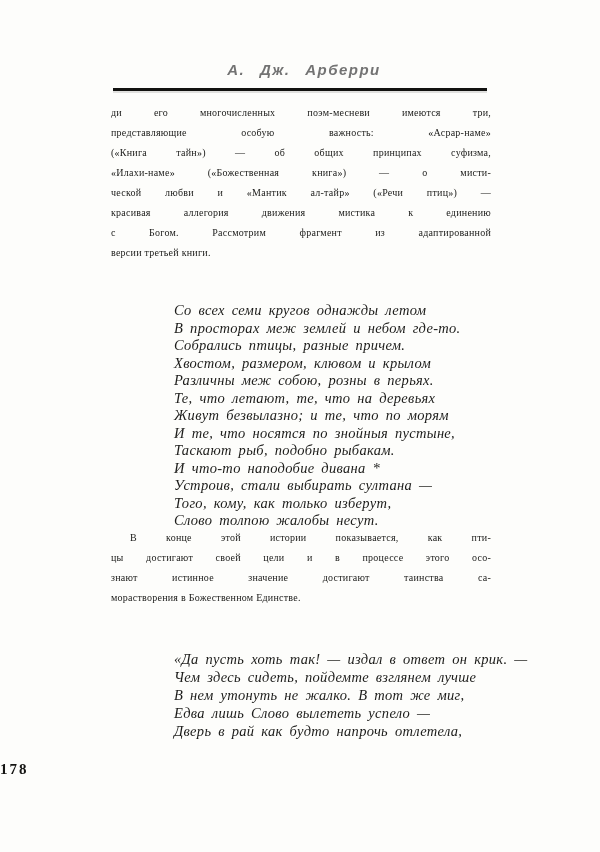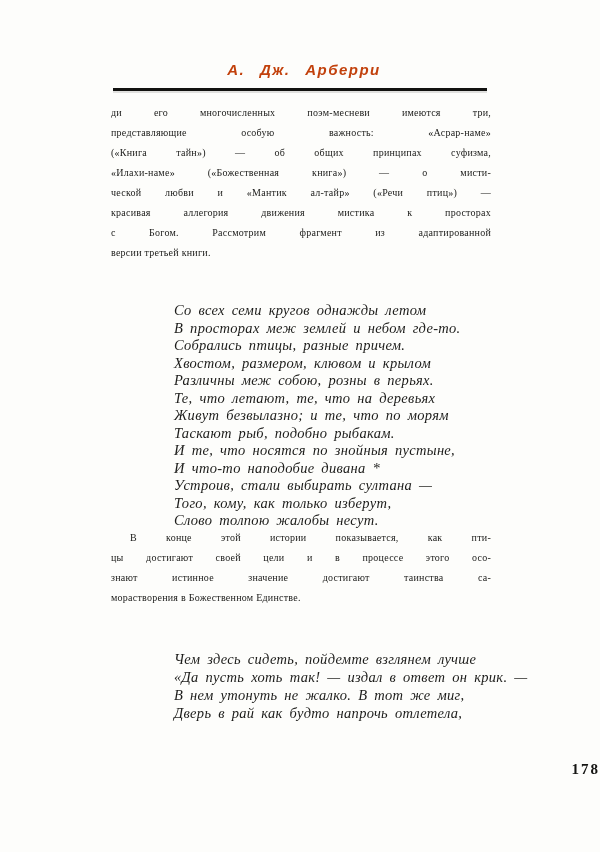--- a/index.html
+++ b/index.html
@@ -16,21 +16,21 @@
   .running-head {
     position: absolute;
     top: 61px; left: 0; right: 0;
     text-align: center;
     font-family: "Liberation Sans", "DejaVu Sans", sans-serif;
     font-style: italic;
     font-weight: bold;
     font-size: 15px;
     letter-spacing: 1.5px;
     word-spacing: 9px;
-    color: #c2410c;
+    color: #737373;
     margin-left: 8px;
   }
   .head-rule {
     position: absolute;
     top: 88px; left: 113px;
     width: 374px; height: 2.6px;
     background: #121210;
     box-shadow: 0 2px 0 rgba(20,20,16,0.12);
   }
   .prose {
@@ -61,71 +61,72 @@
     letter-spacing: 0.3px;
     word-spacing: 3px;
     color: #1c1c1a;
     margin-top: 32px;
   }
   #verse1 { top: 270px; line-height: 17.5px; }
   #verse2 { top: 618px; line-height: 18px; }
   .page-number {
     position: absolute;
     top: 761px; left: 0; right: 0;
-    text-align: right;
+    text-align: left;
     font-weight: bold;
     font-size: 15px;
     letter-spacing: 2px;
     color: #141412;
   }
 </style>
 </head>
 <body>
 
 <div class="page">
 
   <div class="running-head">А. Дж. Арберри</div>
   <div class="head-rule"></div>
 
   <div class="prose" id="para1">
     <div class="jline">ди его многочисленных поэм-месневи имеются три,</div>
     <div class="jline">представляющие особую важность: «Асрар-наме»</div>
     <div class="jline">(«Книга тайн») — об общих принципах суфизма,</div>
     <div class="jline">«Илахи-наме» («Божественная книга») — о мисти-</div>
     <div class="jline">ческой любви и «Мантик ал-тайр» («Речи птиц») —</div>
-    <div class="jline">красивая аллегория движения мистика к просторах</div>
+    <div class="jline">красивая аллегория движения мистика к единению</div>
     <div class="jline">с Богом. Рассмотрим фрагмент из адаптированной</div>
     <div class="jline jlast">версии третьей книги.</div>
   </div>
 
   <div class="verse" id="verse1">
     <div class="vline">Со всех семи кругов однажды летом</div>
     <div class="vline">В просторах меж землей и небом где-то.</div>
     <div class="vline">Собрались птицы, разные причем.</div>
     <div class="vline">Хвостом, размером, клювом и крылом</div>
     <div class="vline">Различны меж собою, розны в перьях.</div>
     <div class="vline">Те, что летают, те, что на деревьях</div>
     <div class="vline">Живут безвылазно; и те, что по морям</div>
+    <div class="vline">И те, что носятся по знойныя пустыне,</div>
     <div class="vline">Таскают рыб, подобно рыбакам.</div>
-    <div class="vline">И те, что носятся по знойныя пустыне,</div>
     <div class="vline">И что-то наподобие дивана *</div>
     <div class="vline">Устроив, стали выбирать султана —</div>
     <div class="vline">Того, кому, как только изберут,</div>
     <div class="vline">Слово толпою жалобы несут.</div>
   </div>
 
   <div class="prose indent-first" id="para2">
     <div class="jline">В конце этой истории показывается, как пти-</div>
     <div class="jline">цы достигают своей цели и в процессе этого осо-</div>
     <div class="jline">знают истинное значение достигают таинства са-</div>
     <div class="jline jlast">морастворения в Божественном Единстве.</div>
   </div>
 
   <div class="verse" id="verse2">
+    <div class="vline">«Да пусть хоть так! — издал в ответ он крик. —</div>
     <div class="vline">Чем здесь сидеть, пойдемте взглянем лучше</div>
-    <div class="vline">«Да пусть хоть так! — издал в ответ он крик. —</div>
     <div class="vline">В нем утонуть не жалко. В тот же миг,</div>
+    <div class="vline">Едва лишь Слово вылететь успело —</div>
     <div class="vline">Дверь в рай как будто напрочь отлетела,</div>
   </div>
 
   <div class="page-number">178</div>
 
 </div>
 
 </body></html>

